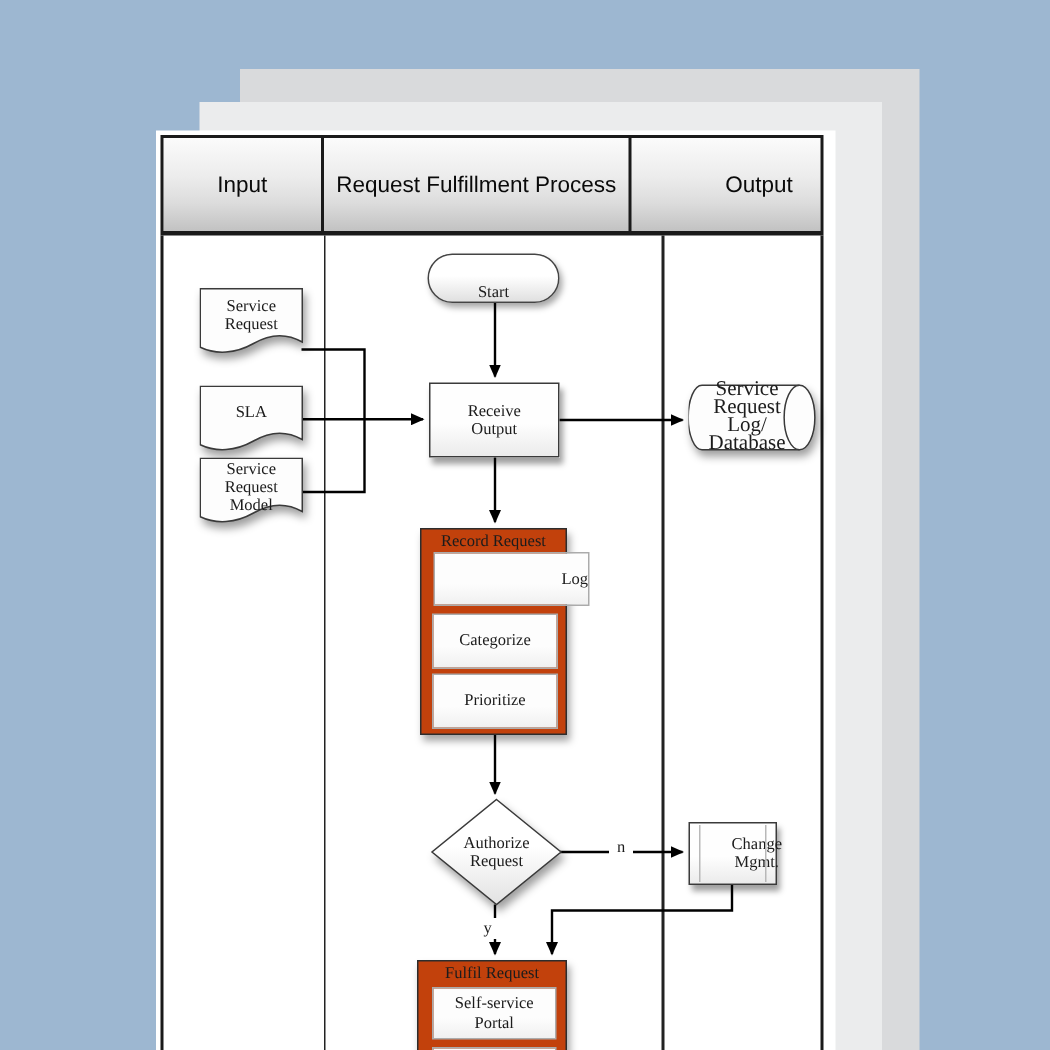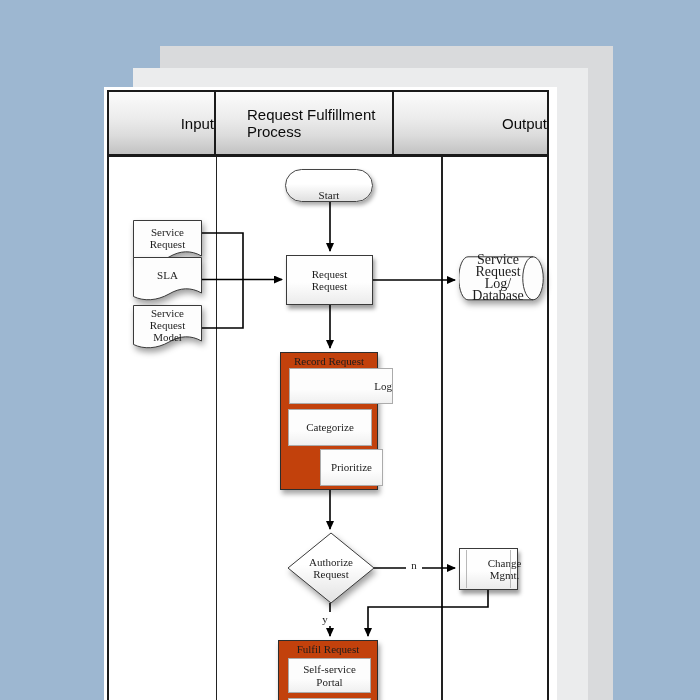--- a/index.html
+++ b/index.html
@@ -15,23 +15,23 @@
   .page-front{left:104px;top:87px;width:453px;height:613px;background:#ffffff;}
 
   
   .lane-header{
     position:absolute;left:107px;top:90px;width:442px;height:67px;
     box-sizing:border-box;border:2px solid #1a1a1a;border-bottom-width:3px;
     display:flex;
     background:linear-gradient(180deg,#fbfbfb 0%,#ececec 42%,#dcdcdc 70%,#c2c2c2 100%);
     font-family:"Liberation Sans", sans-serif;font-size:15px;color:#0a0a0a;
   }
-  .lane-cell{display:flex;align-items:center;justify-content:flex-end;box-sizing:border-box;padding-left:31px;}
+  .lane-cell{display:flex;align-items:center;justify-content:center;box-sizing:border-box;}
   .lane-cell.c1{width:107px;border-right:2px solid #1a1a1a;}
-  .lane-cell.c2{width:178px;border-right:2px solid #1a1a1a;}
+  .lane-cell.c2{width:205px;border-right:2px solid #1a1a1a;}
   .lane-cell.c3{flex:1;margin-left:44px;}
   .vline{position:absolute;top:157px;height:543px;background:#1a1a1a;}
   .vl-left{left:107px;width:2px;}
   .vl-right{left:547px;width:2px;}
   .vl-d1{left:215.5px;width:1.5px;background:#222;}
   .vl-d2{left:441px;width:1.5px;background:#222;}
 
   
   .shape{position:absolute;box-sizing:border-box;display:flex;align-items:center;justify-content:center;
          text-align:center;font-size:11px;line-height:12.5px;}
@@ -95,60 +95,60 @@
       <path d="M373 568 L455 568" marker-end="url(#arw)"></path>
       <path d="M330 603 L330 636" marker-end="url(#arw)"></path>
       <path d="M488 590 L488 607 L368 607 L368 636" marker-end="url(#arw)"></path>
     </g>
   </svg>
 
   <div class="shape stadium" style="left:285px;top:169px;width:88px;height:33px;">
     <span>Start</span>
   </div>
 
-  <div style="position:absolute;left:133px;top:220px;width:69px;height:63px;padding-left:40px;">
+  <div style="position:absolute;left:133px;top:192px;width:69px;height:63px;padding-left:40px;">
     <svg class="svgshape" width="69" height="48" style="left:0;top:0;">
       <path d="M0.5,0.5 L68.5,0.5 L68.5,36 C58,30 47,30.5 36,37 C24,43.8 11,44.5 0.5,39.5 Z" fill="#fdfdfd" stroke="#3a3a3a" stroke-width="1"></path>
     </svg>
     <div class="svgtext" style="left:2px;top:2px;width:65px;height:32px;">Service Request</div>
   </div>
   <div style="position:absolute;left:133px;top:257px;width:69px;height:48px;">
     <svg class="svgshape" width="69" height="48" style="left:0;top:0;">
       <path d="M0.5,0.5 L68.5,0.5 L68.5,36 C58,30 47,30.5 36,37 C24,43.8 11,44.5 0.5,39.5 Z" fill="#fdfdfd" stroke="#3a3a3a" stroke-width="1"></path>
     </svg>
     <div class="svgtext" style="left:2px;top:2px;width:65px;height:32px;">SLA</div>
   </div>
   <div style="position:absolute;left:133px;top:305px;width:69px;height:48px;">
     <svg class="svgshape" width="69" height="48" style="left:0;top:0;">
       <path d="M0.5,0.5 L68.5,0.5 L68.5,36 C58,30 47,30.5 36,37 C24,43.8 11,44.5 0.5,39.5 Z" fill="#fdfdfd" stroke="#3a3a3a" stroke-width="1"></path>
     </svg>
     <div class="svgtext" style="left:2px;top:1px;width:65px;height:38px;line-height:12px;">Service Request Model</div>
   </div>
 
   <div class="shape boxshape" style="left:286px;top:255px;width:87px;height:50px;">
-    <span style="width:62px;">Request Request</span>
+    <span style="width:62px;">Receive Output</span>
   </div>
 
   <div style="position:absolute;left:459px;top:256px;width:86px;height:45px;">
     <svg class="svgshape" width="86" height="45" style="left:0;top:0;">
       <path d="M9,0.8 L74,0.8 A10,21 0 0 1 74,43.8 L9,43.8 A9,21 0 0 1 9,0.8 Z" fill="#fdfdfd" stroke="#3a3a3a" stroke-width="1"></path>
       <path d="M74,0.8 A10,21 0 0 0 74,43.8" fill="none" stroke="#3a3a3a" stroke-width="1"></path>
     </svg>
     <div class="svgtext" style="left:8px;top:1px;width:62px;height:42px;font-size:14px;line-height:12px;">Service Request Log/ Database</div>
   </div>
 
   <div class="shape groupbox" style="left:280px;top:352px;width:98px;height:138px;">
     <div class="group-title">Record Request</div>
     <div class="stepbox" style="left:8px;top:15px;width:104px;height:36px;justify-content:flex-end;">
       <span>Log</span>
     </div>
     <div class="stepbox" style="left:7px;top:56px;width:84px;height:37px;">
       <span>Categorize</span>
     </div>
-    <div class="stepbox" style="left:7px;top:96px;width:63px;height:37px;margin-left:32px;">
+    <div class="stepbox" style="left:7px;top:96px;width:84px;height:37px;">
       <span>Prioritize</span>
     </div>
   </div>
 
   <div style="position:absolute;left:285px;top:530px;width:92px;height:78px;">
     <svg class="svgshape" width="92" height="78" style="left:0;top:0;">
       <defs>
         <linearGradient id="diag" x1="0" y1="0" x2="0" y2="1">
           <stop offset="0.45" stop-color="#ffffff"></stop>
           <stop offset="1" stop-color="#e2e2e2"></stop>

